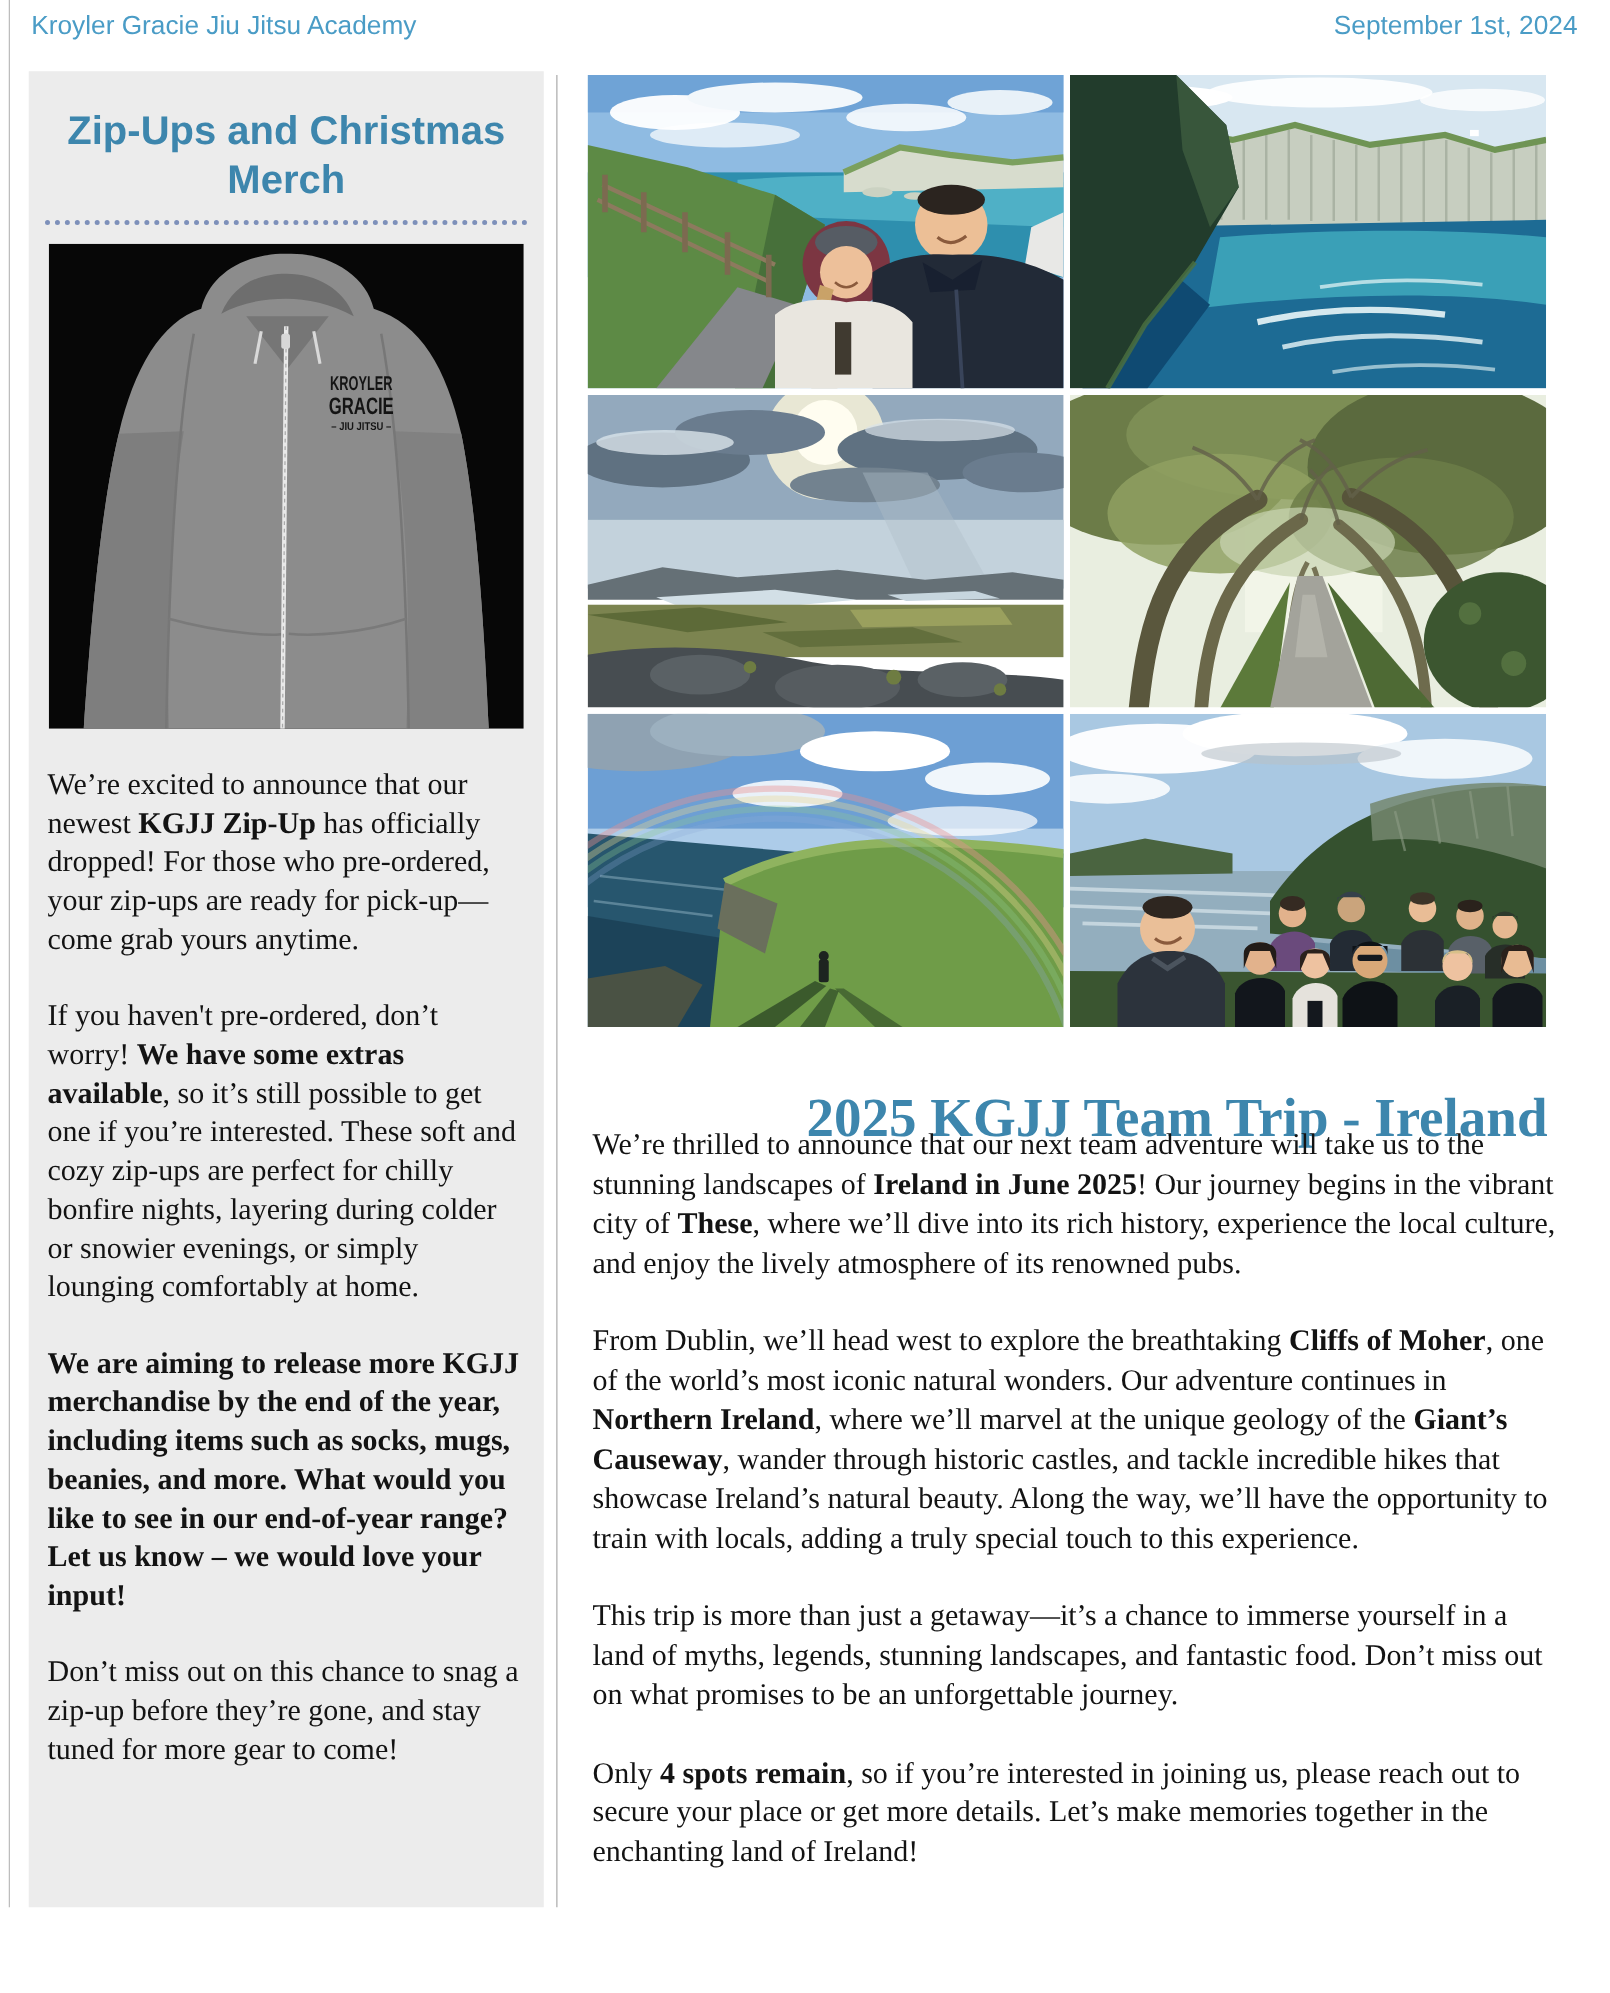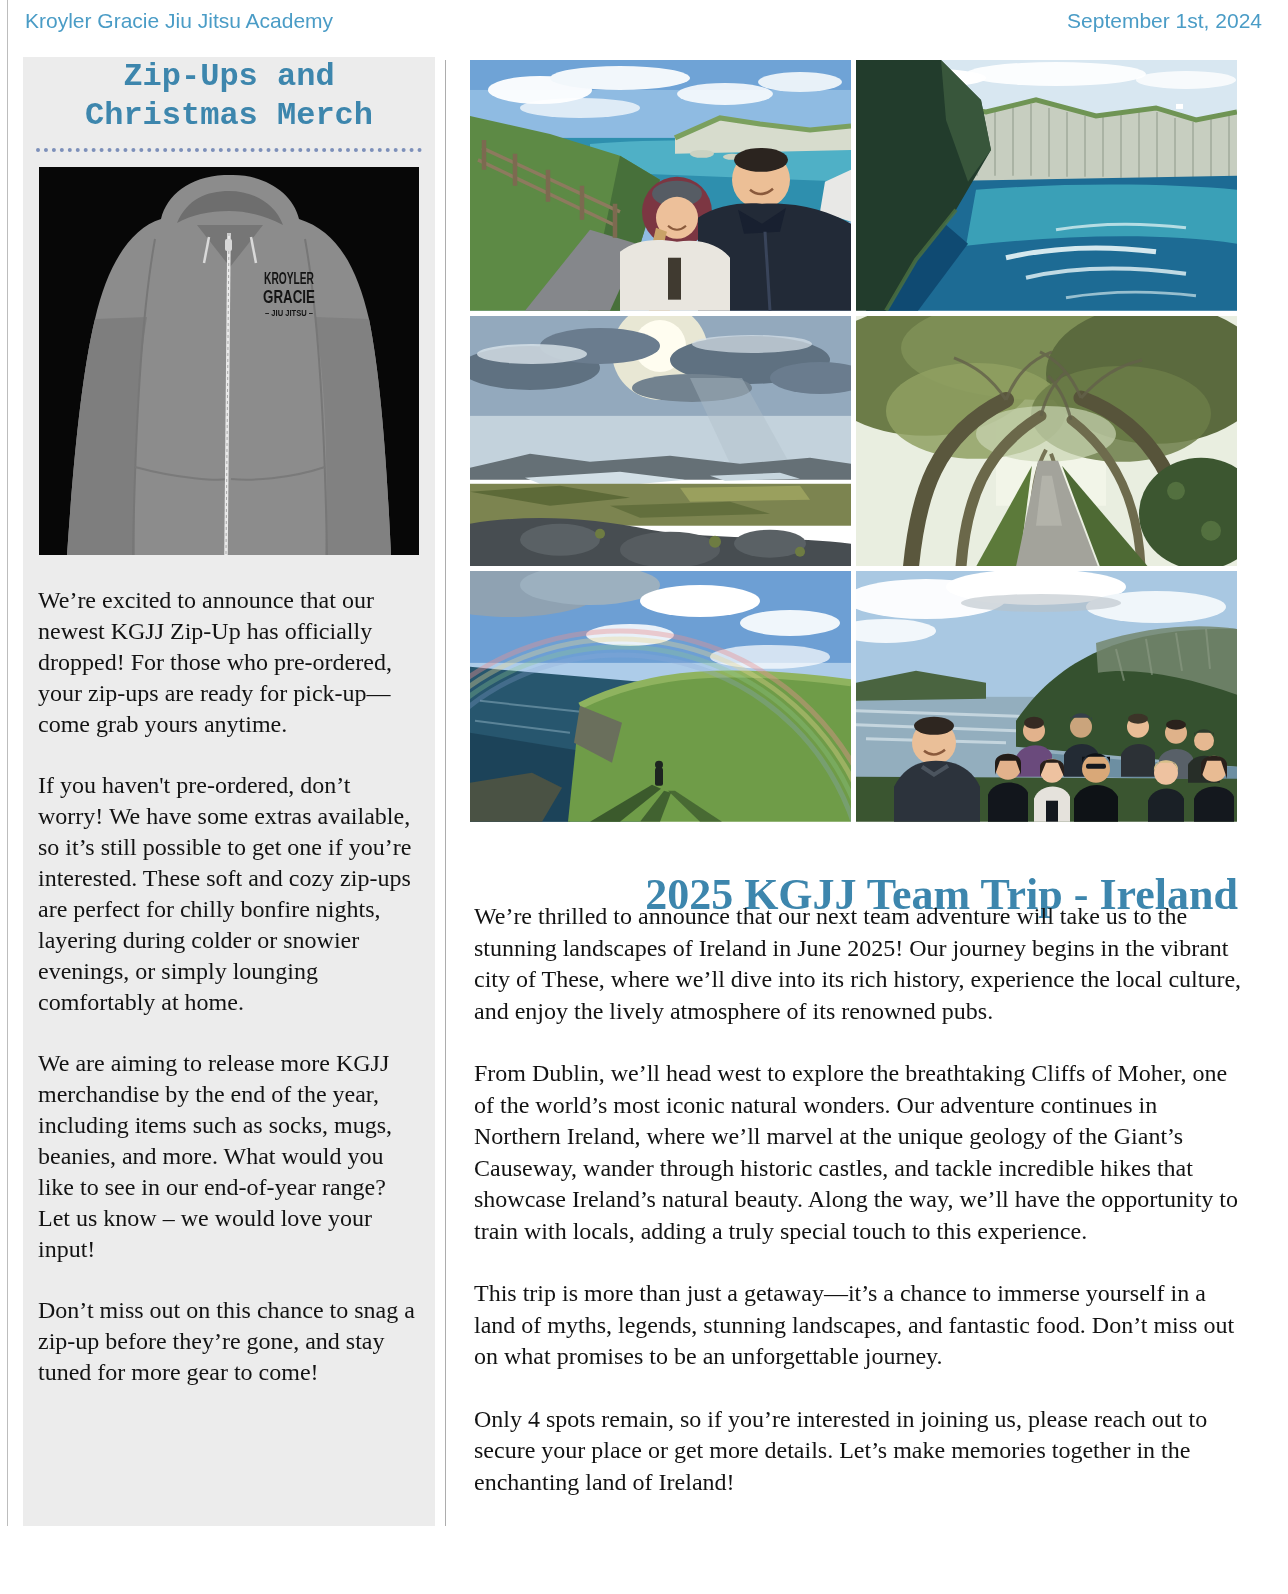--- a/index.html
+++ b/index.html
@@ -4,40 +4,40 @@
 <style>
   html,body{margin:0;padding:0;background:#fff;}
   .page{position:relative;width:1288px;height:1526px;background:#fff;overflow:hidden;
         font-family:"Liberation Serif",serif;color:#131313;}
   .edge-line{position:absolute;left:7px;top:0;width:1px;height:1594px;background:#9a9a9a;opacity:.65;}
   .hdr{position:absolute;top:9px;font-family:"Liberation Sans",sans-serif;font-weight:500;
        font-size:21px;color:#4a9cc6;}
   .hdr-left{left:25px;}
   .hdr-right{right:26px;}
   .panel{position:absolute;left:23px;top:57px;width:412px;height:1484px;background:#ececec;}
-  .panel-heading{margin:0 14px 0;text-align:center;font-weight:bold;font-size:32px;
-       line-height:1.22;color:#3d86ad;font-family:Liberation Mono, monospace;}
+  .panel-heading{margin:28px 14px 0;text-align:center;font-weight:bold;font-size:32px;
+       line-height:1.22;color:#3d86ad;font-family:Liberation Sans, sans-serif;}
   .dots{margin:13px 13px 0;height:0;border-bottom:4px dotted #7d90ba;}
   .product-fig{margin:15px auto 0;width:380px;height:388px;border-radius:19px;}
   .product-fig svg{display:block;width:100%;height:100%;}
   .panel-text{margin:30px 15px 0;font-size:24px;line-height:31px;}
   .panel-text p{margin:0 0 30px;}
   .photos{position:absolute;left:470px;top:60px;width:767px;height:762px;display:grid;
        grid-template-columns:1fr 1fr;grid-template-rows:repeat(3,1fr);gap:5px;}
   .photos figure{margin:0;overflow:hidden;}
   .photos svg{display:block;width:100%;height:100%;}
   .right-heading{position:absolute;left:470px;top:840px;width:768px;text-align:right;
        font-weight:bold;font-size:44px;line-height:52px;color:#3d86ad;}
   .right-text{position:absolute;left:474px;top:901px;width:772px;font-size:24px;line-height:31.5px;}
   .right-text p{margin:0 0 31px;}
   .divider{position:absolute;left:445px;top:60px;width:1px;height:1518px;background:#adadad;}
   .ftr{position:absolute;font-family:"Liberation Sans",sans-serif;font-weight:500;color:#4a9cc6;}
   .ftr-left{left:25px;top:1549px;font-size:18px;}
   .ftr-page{right:31px;top:1545px;font-size:22px;color:#3f88b0;}
-  b{font-weight:normal;}
+  b{font-weight:bold;}
 </style>
 </head>
 <body>
 
 <div class="page">
   <div class="edge-line"></div>
 
   <div class="hdr hdr-left">Kroyler Gracie Jiu Jitsu Academy</div>
   <div class="hdr hdr-right">September 1st, 2024</div>
 

